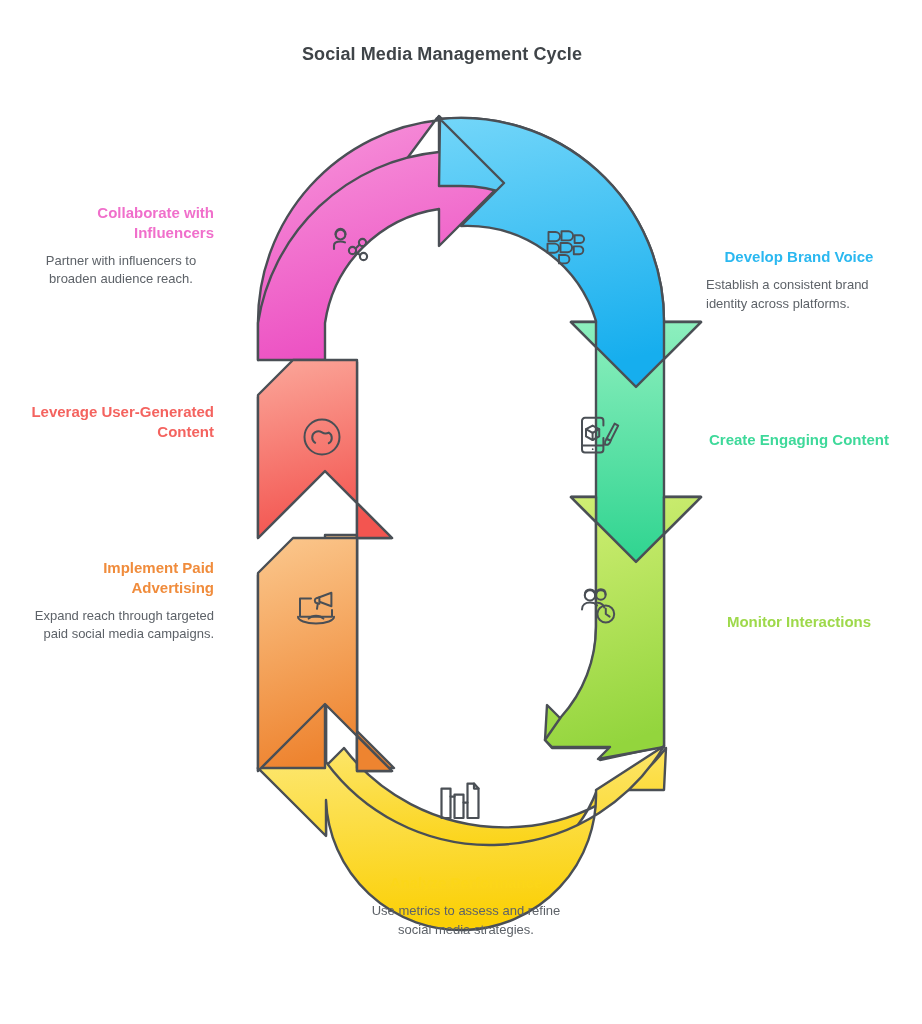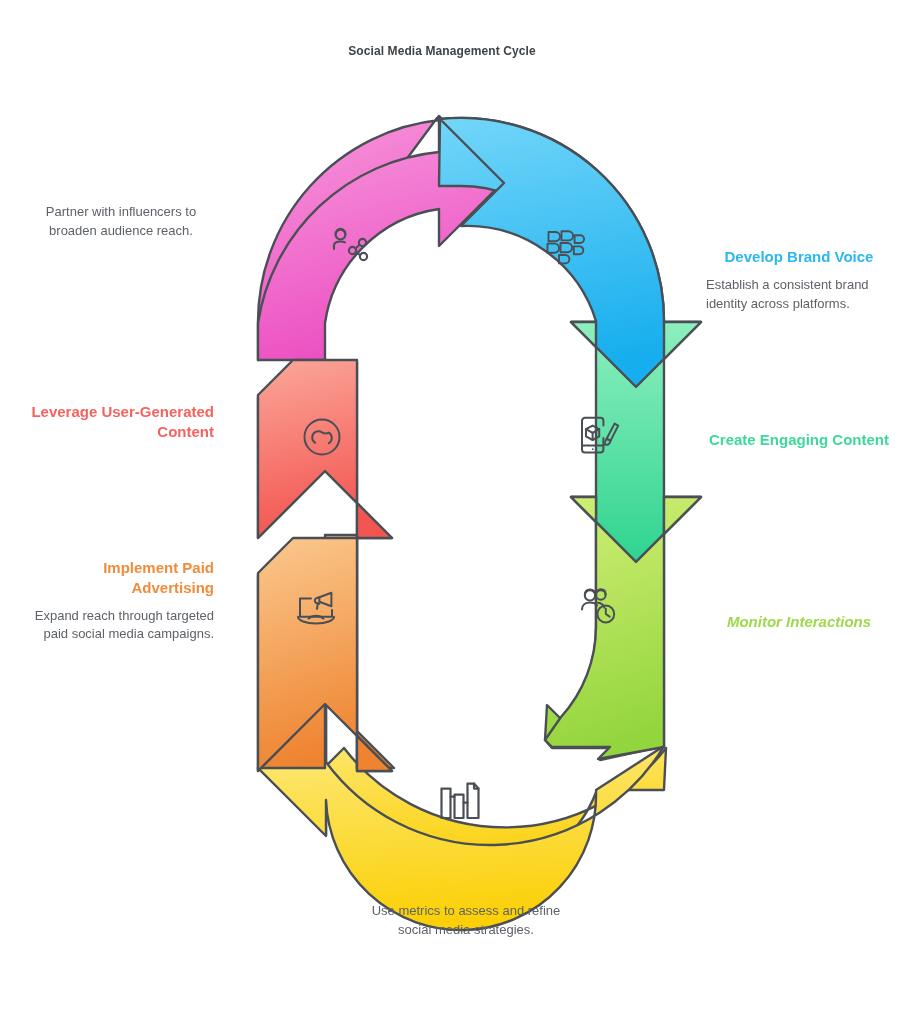--- a/index.html
+++ b/index.html
@@ -6,21 +6,21 @@
   body{
     width:922px;height:1024px;
     background:#ffffff;
     font-family:"Liberation Sans", sans-serif;
     overflow:hidden;
     position:relative;
   }
   #page-title{
     position:absolute;top:44px;left:0;width:884px;
     text-align:center;
-    font-size:12px;font-weight:bold;color:#3f4448;
+    font-size:18px;font-weight:bold;color:#3f4448;
     letter-spacing:.1px;
   }
   #cycle-svg{position:absolute;top:0;left:0;}
   .panel{position:absolute;width:186px;}
   .panel .ph{
     font-size:15px;font-weight:bold;line-height:1.32;
     margin:0 0 9px 0;
   }
   .panel .pb{
     font-size:13px;color:#5d6268;line-height:1.45;
@@ -36,21 +36,21 @@
   .bottom .pb{text-align:center;}
 
   #p-collab{top:203px;}
   #p-collab .pb{text-align:center;}
   #p-ugc{top:402px;}
   #p-ugc .pb{text-align:right;}
   #p-paid{top:558px;}
   #p-paid .pb{text-align:right;}
   #p-voice{top:203px;}
   #p-create{top:386px;}
-  #p-monitor{top:568px;font-style:italic;}
+  #p-monitor{top:568px;}
   #p-analyze{top:873px;}
 </style>
 </head>
 <body>
 
 <div id="page-title" style="color: rgb(63, 68, 72);">Social Media Management Cycle</div>
 
 <svg id="cycle-svg" width="922" height="1024" viewBox="0 0 922 1024">
   <defs>
     <linearGradient id="g-pink" x1="0" y1="0" x2="0.3" y2="1">
@@ -300,20 +300,21 @@
       <path d="M27.5,1.6 L34,1.6 L38.5,6.6 L38.5,36 L27.5,36 Z"></path>
       <path d="M34,1.6 L34,6.6 L38.5,6.6"></path>
       <path d="M10.5,14.6 L14.5,14.6"></path>
       <path d="M23.5,20.6 L27.5,20.6"></path>
     </g>
 
   </g>
 </svg>
 
 <div class="panel left" id="p-collab">
+  <div class="ph" style="color: rgb(240, 111, 203);">Collaborate with Influencers</div>
   <div class="pb">Partner with influencers to broaden audience reach.</div>
 </div>
 
 <div class="panel left" id="p-ugc">
   <div class="ph" style="color: rgb(244, 99, 95);">Leverage User-Generated Content</div>
 </div>
 
 <div class="panel left" id="p-paid">
   <div class="ph" style="color: rgb(240, 140, 60);">Implement Paid Advertising</div>
   <div class="pb">Expand reach through targeted paid social media campaigns.</div>

